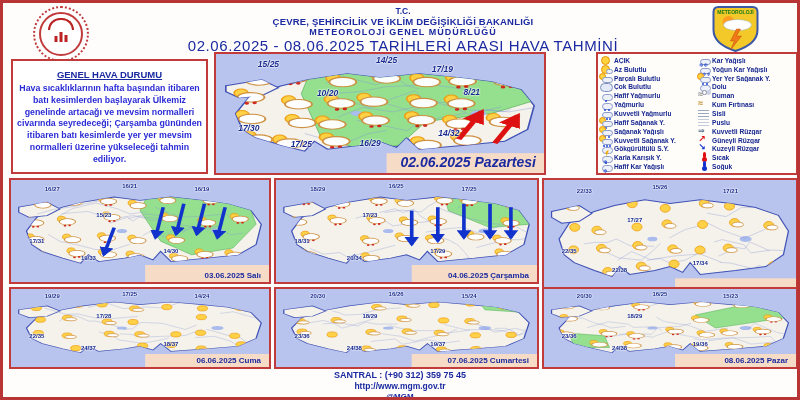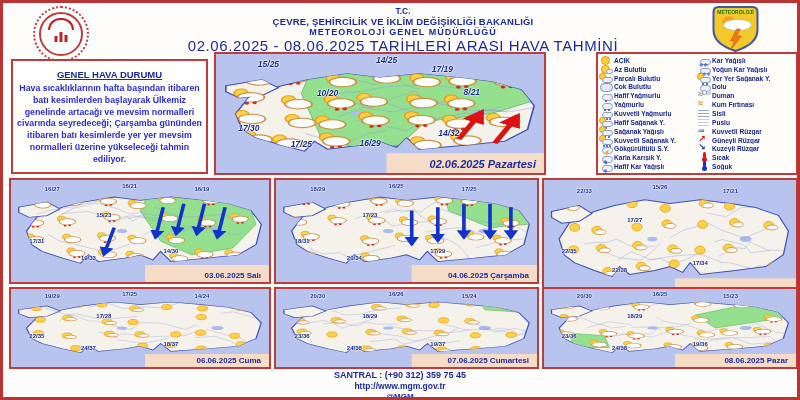--- a/index.html
+++ b/index.html
@@ -61,21 +61,21 @@
   .m1{left:6px;top:175px;width:262px;height:106px;}
   .m2{left:271px;top:175px;width:265px;height:106px;}
   .m3{left:539px;top:175px;width:256px;height:122px;}
   .m4{left:6px;top:284px;width:262px;height:82px;}
   .m5{left:271px;top:284px;width:265px;height:82px;}
   .m6{left:539px;top:284px;width:256px;height:82px;}
   .temp{position:absolute;transform:translate(-50%,-50%);color:#172a8f;font-weight:bold;font-size:6px;white-space:nowrap;
         text-shadow:0 0 2px #fff,0 0 2px #fff,0 0 1px #fff;}
   .map-box.large .temp{font-size:8.5px;}
   .maplabel{position:absolute;right:4px;bottom:2px;color:#1b2aa0;font-weight:bold;font-size:8px;background:#f6dcc6;padding:0 4px;border-radius:2px;}
-  .map-box.large .maplabel{font-size:11px;bottom:3px;}
+  .map-box.large .maplabel{font-size:14px;bottom:3px;}
 
   
   .footer{position:absolute;left:0;top:367px;width:100%;text-align:center;color:#1b2aa0;font-weight:bold;line-height:1.25;}
   .fphone{font-size:9px;}
   .furl{font-size:8.5px;}
   .fsoc{font-size:8px;}
 </style>
 </head>
 <body>
 

